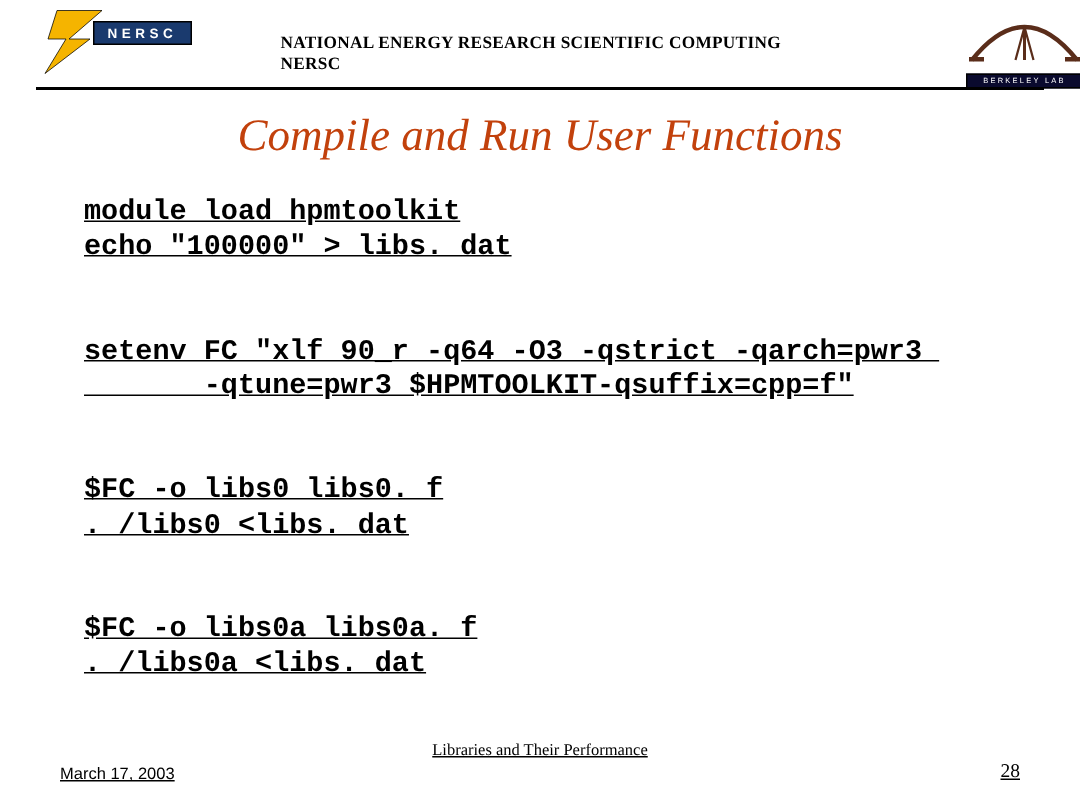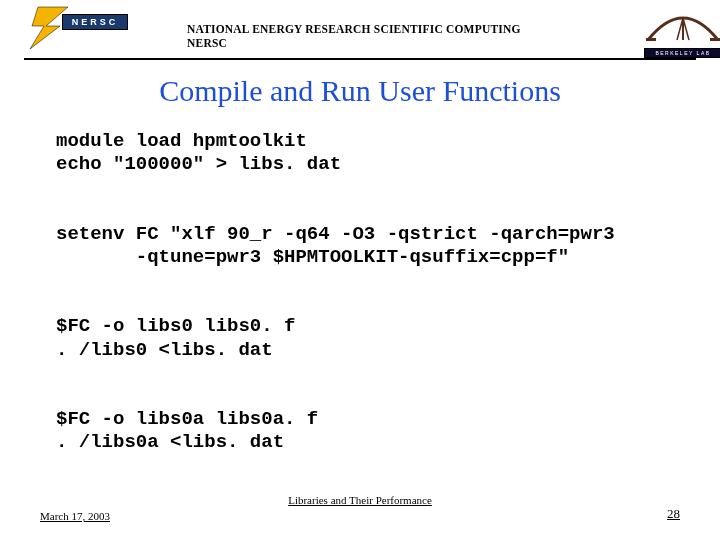--- a/index.html
+++ b/index.html
@@ -113,46 +113,48 @@
     background: #000;
   }
   .title {
     position: absolute;
     top: 74px;
     left: 0;
     width: 720px;
     text-align: center;
     font-family: "Times New Roman", Times, serif;
     font-size: 30px;
-    color: #1d4ed8;
+    color: #c2410c;
+    font-style: italic;
   }
   .content {
     position: absolute;
     left: 56px;
     top: 130px;
     right: 56px;
     font-family: "Courier New", Courier, monospace;
     font-size: 19px;
     font-weight: bold;
     line-height: 1.22;
     white-space: pre;
     color: #000;
+    text-decoration: underline;
   }
   .footer {
     position: absolute;
     bottom: 18px;
     left: 0;
     width: 720px;
     height: 20px;
   }
   .date {
     position: absolute;
     left: 40px;
     bottom: 0;
-    font-family: Liberation Serif, serif;
+    font-family: Liberation Sans, sans-serif;
     font-size: 11px;
     text-decoration: underline;
   }
   .caption {
     position: absolute;
     left: 0;
     width: 720px;
     bottom: 16px;
     text-align: center;
     font-family: Liberation Serif, serif;

